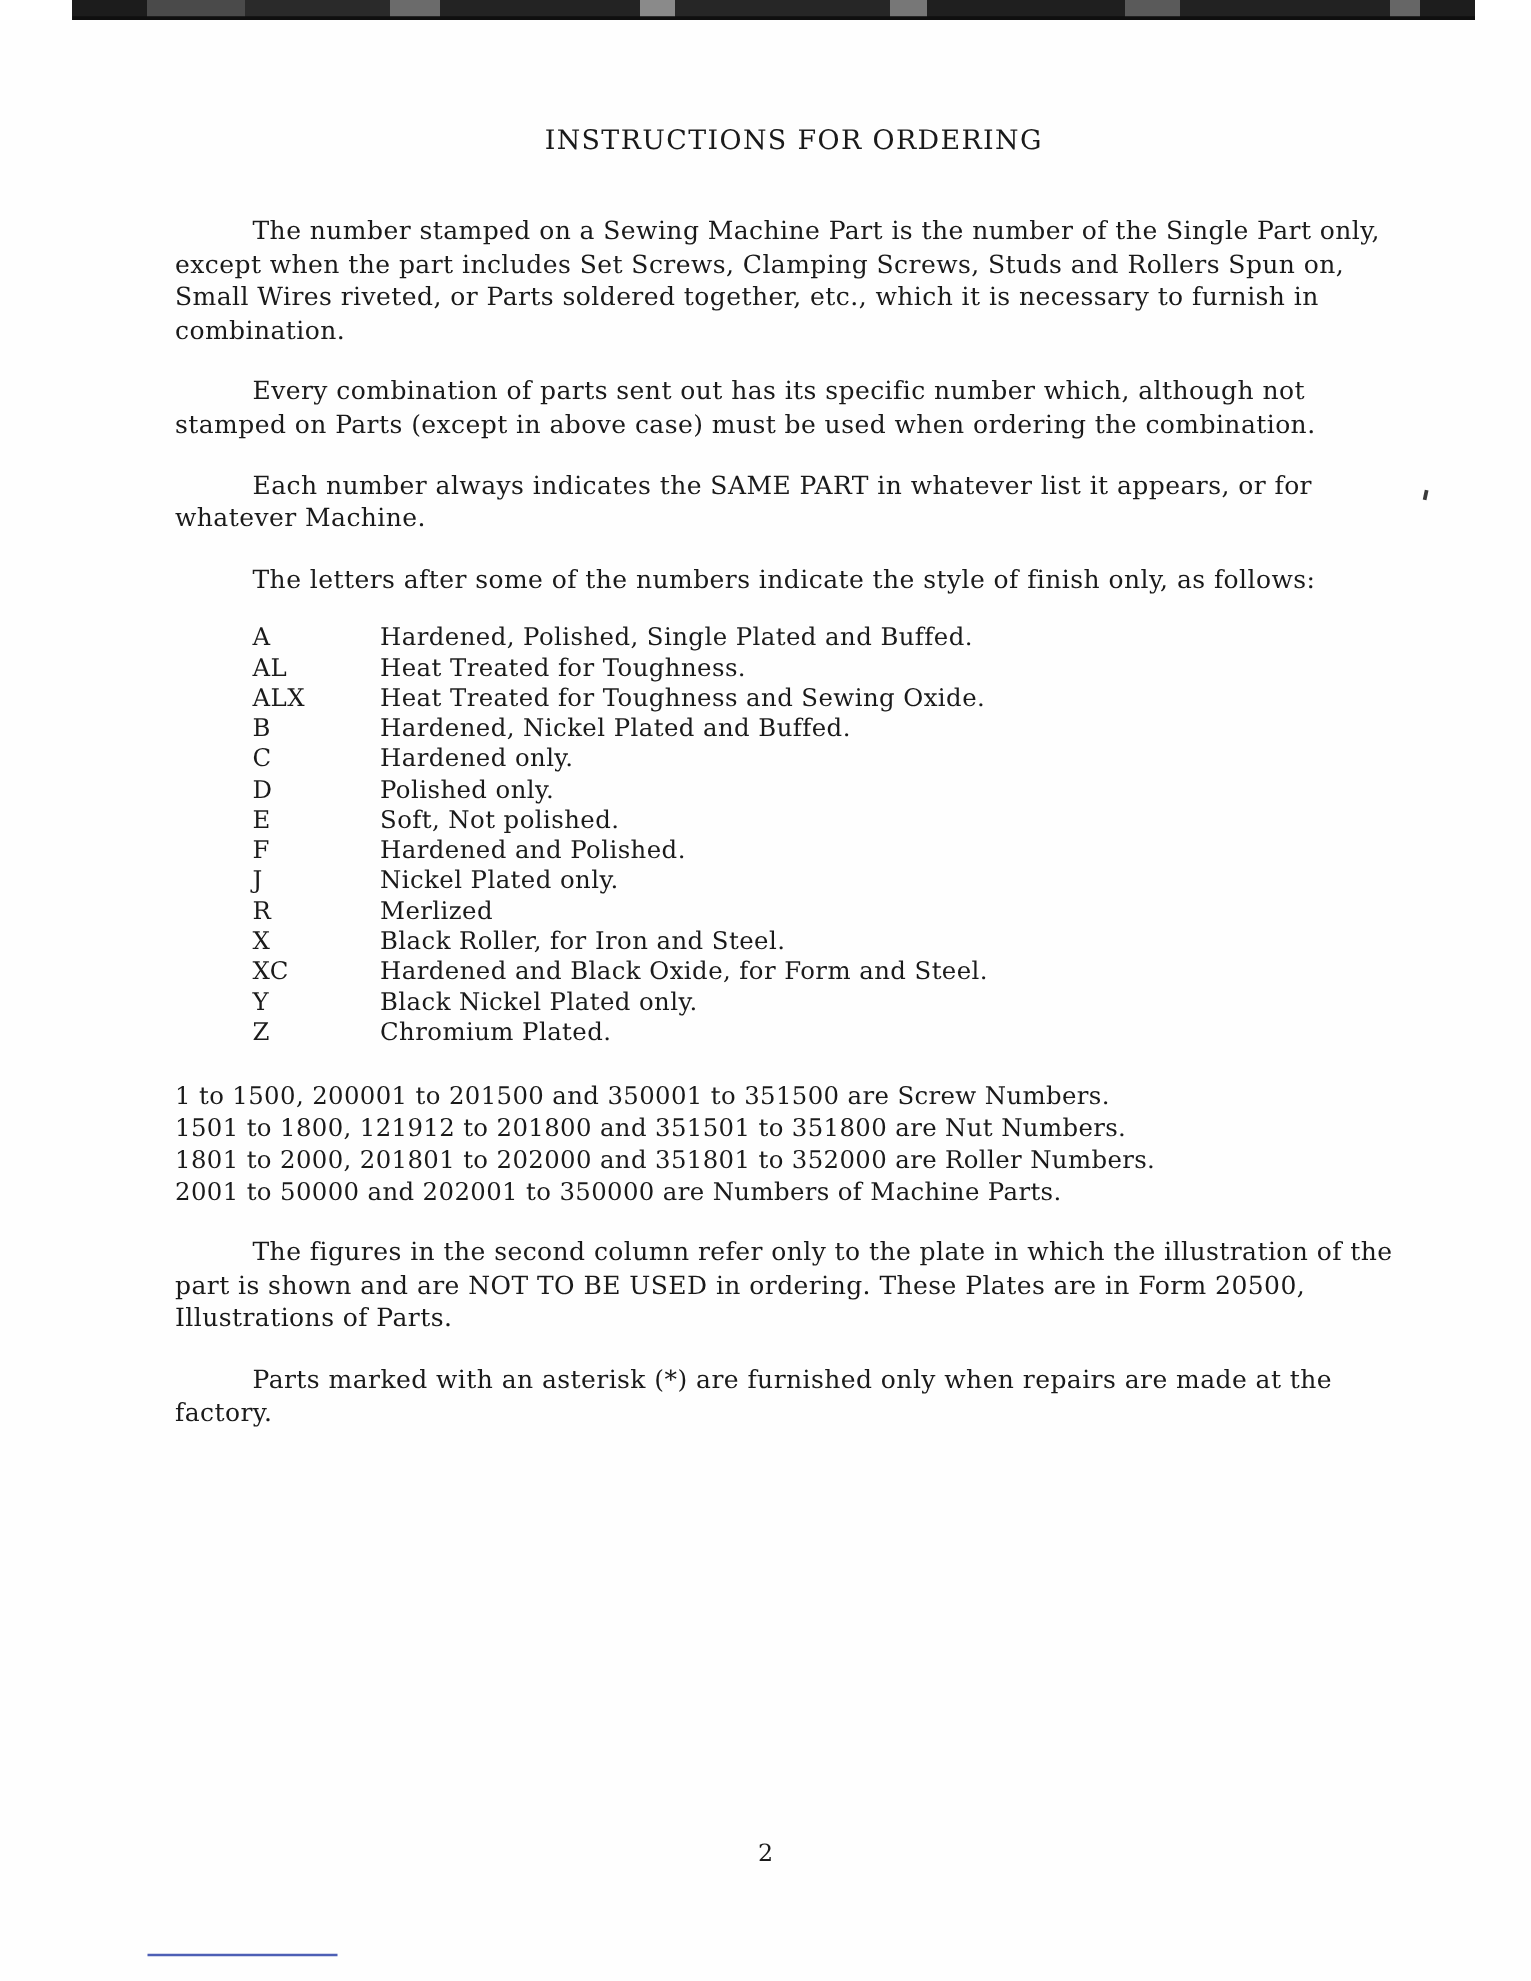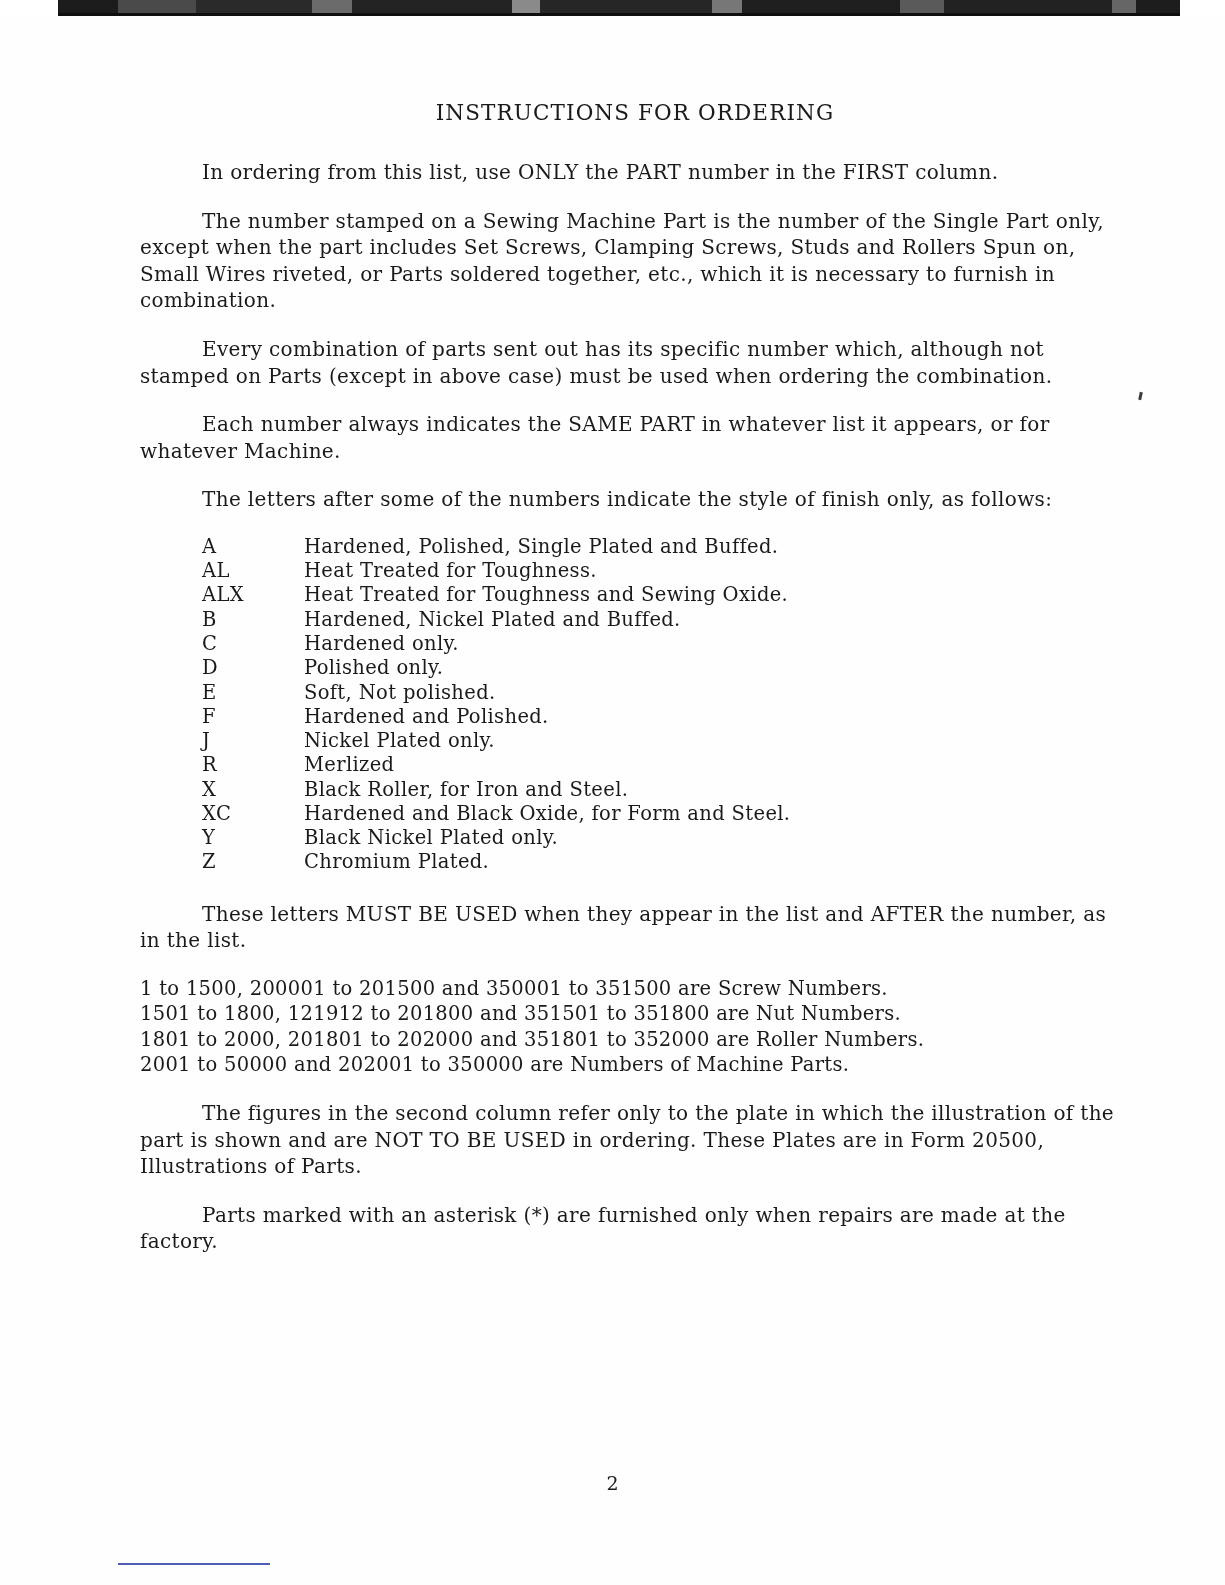--- a/index.html
+++ b/index.html
@@ -62,21 +62,21 @@
     position: absolute;
     left: 140px;
     top: 100px;
     width: 990px;
   }
 
   .doc-title {
     text-align: center;
     font-size: 21.5px;
     letter-spacing: 1.1px;
-    margin: 0 0 34px 0;
+    margin: 0 0 46px 0;
     font-weight: normal;
     font-family: "DejaVu Serif", serif;
   }
 
   p.para {
     margin: 0 0 22px 0;
     font-size: 20px;
     line-height: 1.33;
     letter-spacing: 0.35px;
     text-indent: 62px;
@@ -137,21 +137,20 @@
 <div class="page">
 
   <div class="scan-top"></div>
   <div class="scan-top-line"></div>
   <div class="stray-mark"></div>
 
   <div class="content">
 
     <h1 class="doc-title">INSTRUCTIONS FOR ORDERING</h1>
 
-    <p class="para">In ordering from this list, use ONLY the PART number in the FIRST column.</p>
 
     <p class="para">The number stamped on a Sewing Machine Part is the number of the Single Part only, except when the part includes Set Screws, Clamping Screws, Studs and Rollers Spun on, Small Wires riveted, or Parts soldered together, etc., which it is necessary to furnish in combination.</p>
 
     <p class="para">Every combination of parts sent out has its specific number which, although not stamped on Parts (except in above case) must be used when ordering the combination.</p>
 
     <p class="para">Each number always indicates the SAME PART in whatever list it appears, or for whatever Machine.</p>
 
     <p class="para">The letters after some of the numbers indicate the style of finish only, as follows:</p>
 
     <table class="finish-table">
@@ -208,21 +207,20 @@
           <td class="code">Y</td>
           <td class="desc">Black Nickel Plated only.</td>
         </tr>
         <tr>
           <td class="code">Z</td>
           <td class="desc">Chromium Plated.</td>
         </tr>
       </tbody>
     </table>
 
-    <p class="para">These letters MUST BE USED when they appear in the list and AFTER the number, as in the list.</p>
 
     <div class="series-block">
       <div class="line">1 to 1500, 200001 to 201500 and 350001 to 351500 are Screw Numbers.</div>
       <div class="line">1501 to 1800, 121912 to 201800 and 351501 to 351800 are Nut Numbers.</div>
       <div class="line">1801 to 2000, 201801 to 202000 and 351801 to 352000 are Roller Numbers.</div>
       <div class="line">2001 to 50000 and 202001 to 350000 are Numbers of Machine Parts.</div>
     </div>
 
     <p class="para">The figures in the second column refer only to the plate in which the illustration of the part is shown and are NOT TO BE USED in ordering. These Plates are in Form 20500, Illustrations of Parts.</p>
 

